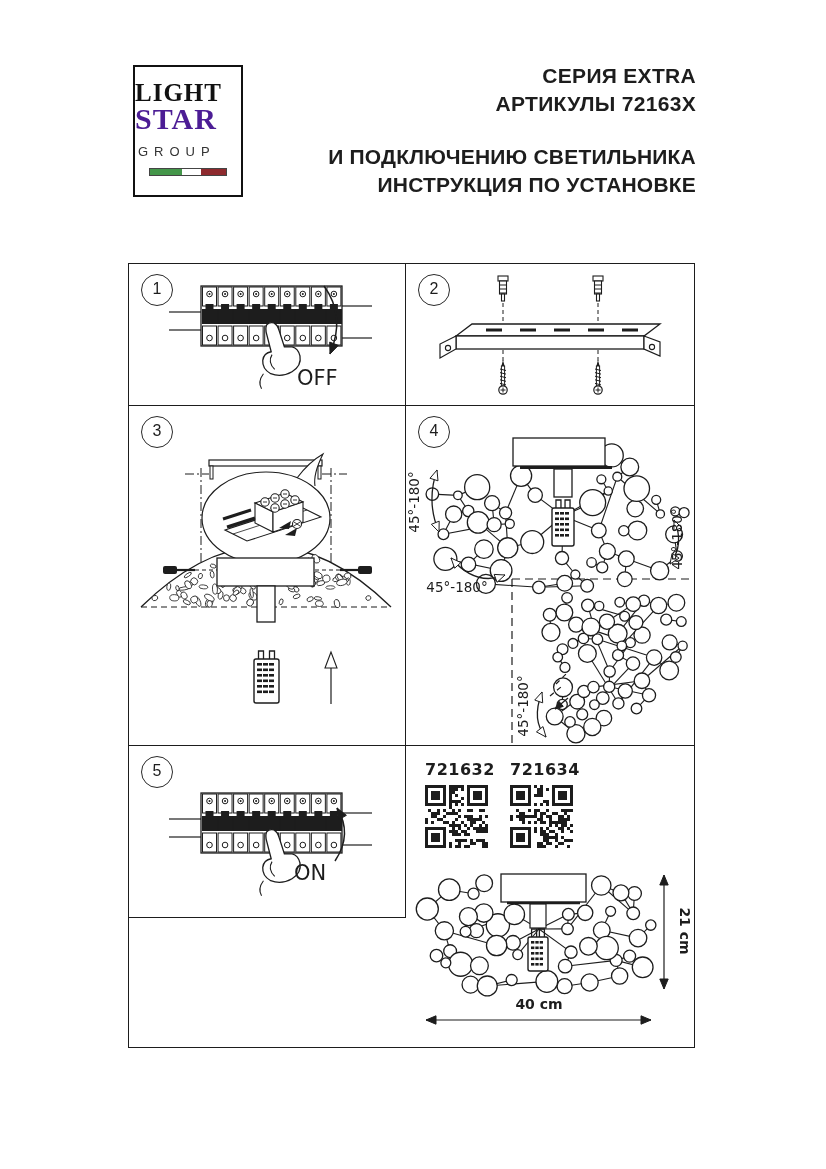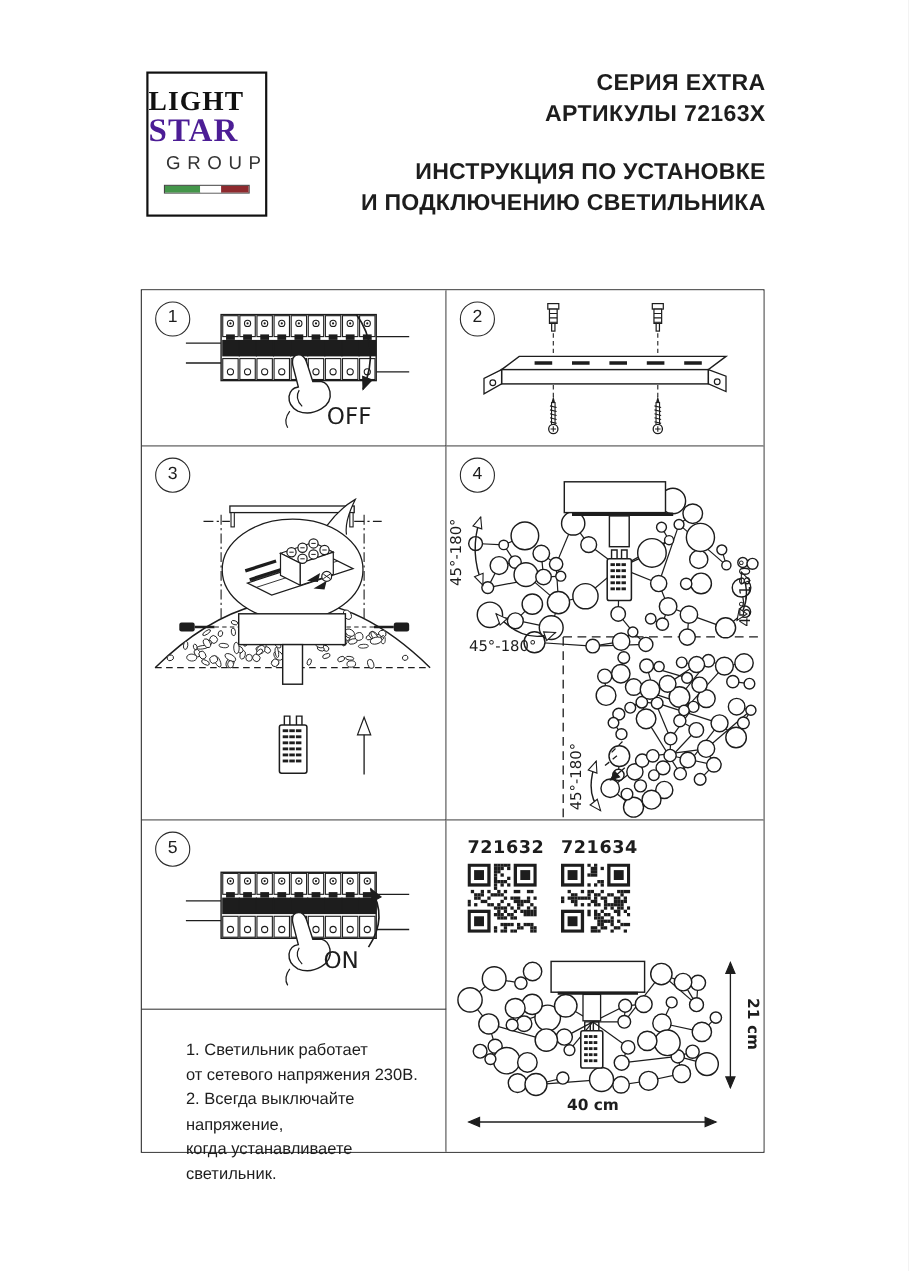--- a/index.html
+++ b/index.html
@@ -5,21 +5,21 @@
   html,body{margin:0;padding:0;background:#e8e8e8;}
   .page{position:relative;width:826px;height:1169px;background:#ffffff;overflow:hidden;
         font-family:"Liberation Sans",sans-serif;color:#1d1d1d;}
   
   .logo-box{position:absolute;left:133px;top:65px;width:110px;height:132px;
             border:2px solid #111;background:#fff;text-align:left;box-sizing:border-box;}
   .logo-light{margin-top:14px;font-family:"Liberation Serif",serif;font-weight:bold;
               font-size:25px;line-height:24px;letter-spacing:1px;color:#111;}
   .logo-star{font-family:"Liberation Serif",serif;font-weight:bold;font-size:30px;
              line-height:28px;letter-spacing:1px;color:#4c1d95;}
-  .logo-group{margin-top:6px;font-size:17px;letter-spacing:6px;padding-left:16px;color:#333;}
+  .logo-group{margin-top:11px;font-size:13px;letter-spacing:6px;padding-left:3px;color:#333;}
   .logo-flag{margin:9px auto 0;width:78px;height:8px;border:1px solid #444;display:flex;box-sizing:border-box;}
   .logo-flag span{display:block;height:100%;}
   .fg{width:42%;} .fw{width:25%;} .fr{width:33%;}
   
   .header-text{position:absolute;right:130px;top:62px;text-align:right;}
   .hdr-series,.hdr-articles{font-weight:bold;font-size:21px;line-height:28px;letter-spacing:.3px;text-align:right;}
   .hdr-instr{margin-top:25px;font-weight:bold;font-size:21px;line-height:28px;letter-spacing:.2px;}
   
   .grid{position:absolute;left:128px;top:263px;width:567px;height:785px;
         border:1.5px solid #1d1d1d;box-sizing:border-box;}
@@ -51,22 +51,22 @@
       <span class="fg" style="background: rgb(68, 150, 74);"></span>
       <span class="fw" style="background: rgb(255, 255, 255);"></span>
       <span class="fr" style="background: rgb(142, 42, 46);"></span>
     </div>
   </div>
 
   <div class="header-text">
     <div class="hdr-series">СЕРИЯ EXTRA</div>
     <div class="hdr-articles">АРТИКУЛЫ 72163X</div>
     <div class="hdr-instr">
+      <div>И ПОДКЛЮЧЕНИЮ СВЕТИЛЬНИКА</div>
       <div>ИНСТРУКЦИЯ ПО УСТАНОВКЕ</div>
-      <div>И ПОДКЛЮЧЕНИЮ СВЕТИЛЬНИКА</div>
     </div>
   </div>
 
   <div class="grid">
 
     <div class="cell br bb" style="left:0;top:0;width:277px;height:142px;">
       <div class="badge"><span>1</span></div>
       <svg id="svg1" width="277" height="142" viewBox="0 0 277 142">
           <g>
             <line x1="40" y1="48" x2="72" y2="48" stroke="#1d1d1d" stroke-width="1.2"></line>
@@ -720,28 +720,20 @@
             <path d="M -3.5 0 Q -6 3 -6 9 L -6.5 27 Q -14 26 -17 33 Q -20 41 -13 48 Q -4 55 8 52 Q 19 49 20 39 Q 20.5 31 15 28 L 7.5 26 L 7 9 Q 7 3 4 0 Q 0 -2.5 -3.5 0 Z" transform="translate(141,85) rotate(-16)" fill="#fff" stroke="#1d1d1d" stroke-width="1.3"></path>
             <path d="M -6.5 30 Q -13 36 -8 45" transform="translate(141,85) rotate(-16)" fill="none" stroke="#1d1d1d" stroke-width="1.1"></path>
             <path d="M -20 46 Q -28 52 -26 60" transform="translate(141,85) rotate(-16)" fill="none" stroke="#1d1d1d" stroke-width="1.1"></path>
             <path d="M 206 115 Q 224 88 208 62" fill="none" stroke="#1d1d1d" stroke-width="1.5"></path>
             <polygon points="208,62 209.34093617933306,73.85522206299635 217.40392857039754,69.3423788681095" fill="#1d1d1d" stroke="#1d1d1d" stroke-width="1"></polygon>
           </g>
         <text class="switch-label" x="165" y="134">ON</text>
       </svg>
     </div>
 
-    <div class="cell br" style="left:0;top:654px;width:277px;height:129px;">
-      <div class="notes">
-        <div>1. Светильник работает</div>
-        <div>от сетевого напряжения 230В.</div>
-        <div>2. Всегда выключайте напряжение,</div>
-        <div>когда устанавливаете светильник.</div>
-      </div>
-    </div>
 
     <div class="cell" style="left:277px;top:482px;width:288px;height:301px;">
       <div class="qr-label" style="left:19px;top:14px;">721632</div>
       <div class="qr-label" style="left:104px;top:14px;">721634</div>
       <svg id="qr1" width="63" height="63" viewBox="0 0 63 63" style="left:19px;top:39px;">
           <rect x="0" y="0" width="63" height="63" fill="#fff"></rect>
           <rect x="0" y="33" width="3" height="3" fill="#1d1d1d"></rect>
           <rect x="0" y="36" width="3" height="3" fill="#1d1d1d"></rect>
           <rect x="3" y="24" width="3" height="3" fill="#1d1d1d"></rect>
           <rect x="6" y="27" width="3" height="3" fill="#1d1d1d"></rect>

